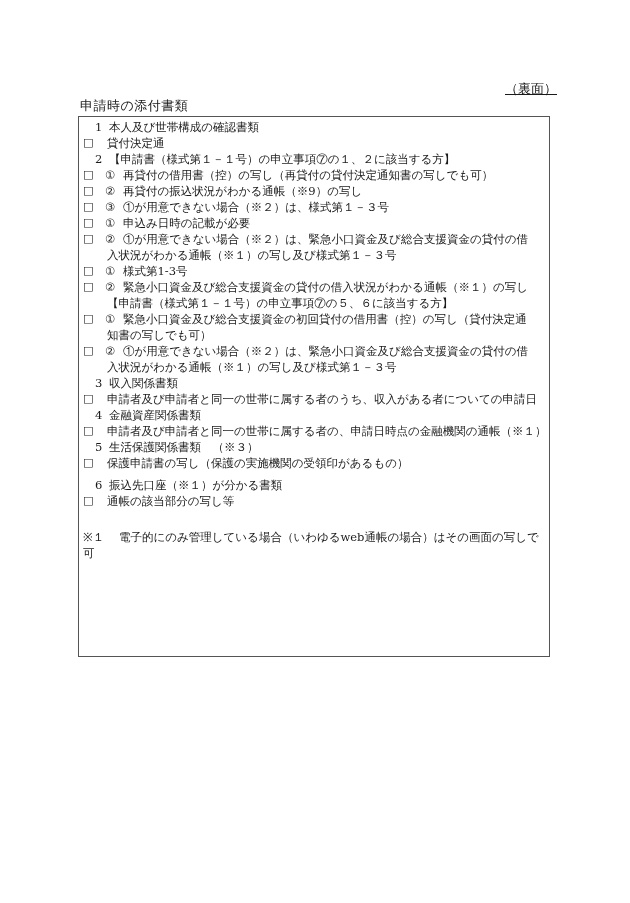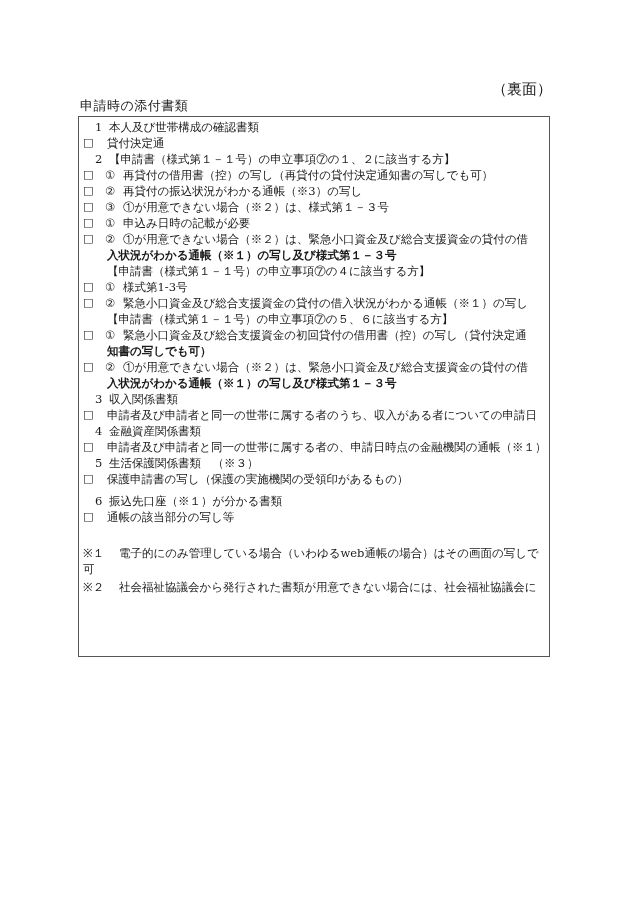--- a/index.html
+++ b/index.html
@@ -2,36 +2,36 @@
 <html><head>
 <meta charset="utf-8">
 <style>
   html, body { margin: 0; padding: 0; }
   body {
     width: 630px; height: 903px; background: #ffffff; position: relative;
     font-family: "DejaVu Serif", "Liberation Serif", serif;
     color: #1a1a1a; font-size: 11.5px; overflow: hidden;
   }
   .page-side {
-    position: absolute; top: 80px; left: 492px; font-size: 15px; letter-spacing: 0px;
+    position: absolute; top: 80px; left: 505px; font-size: 13px; letter-spacing: 0px; text-decoration: underline;
   }
   .doc-title {
     position: absolute; top: 97px; left: 80px; font-size: 13px; letter-spacing: 0.5px;
   }
   .box {
     position: absolute; left: 78px; top: 116px; width: 472px; height: 541px;
     border: 1px solid #555; box-sizing: border-box; padding: 2px 4px 0 4px;
   }
   .row { display: flex; line-height: 16px; min-height: 16px; white-space: nowrap; }
   .cb { width: 14px; flex: 0 0 14px; font-size: 11px; }
   .sec-num { padding-left: 12px; width: 14px; flex: 0 0 14px; }
   .circ { width: 18px; flex: 0 0 18px; padding-left: 8px; }
   .txt { flex: 1; }
   .bracket { padding-left: 24px; }
-  .cont { padding-left: 24px; line-height: 16px; font-weight: bold; }
+  .cont { padding-left: 24px; line-height: 16px; }
   .gap { height: 6px; }
   .gap-big { height: 20px; }
   .note-wrap { line-height: 16px; margin-bottom: 2px; }
   .note-wrap .mark { display: inline-block; width: 36px; }
 </style>
 </head>
 <body>
 
 <div class="page-side">（裏面）</div>
 <div class="doc-title">申請時の添付書類</div>
@@ -52,41 +52,40 @@
     <span class="txt">【申請書（様式第１－１号）の申立事項⑦の１、２に該当する方】</span>
   </div>
   <div class="row">
     <span class="cb">□</span>
     <span class="circ">①</span>
     <span class="txt">再貸付の借用書（控）の写し（再貸付の貸付決定通知書の写しでも可）</span>
   </div>
   <div class="row">
     <span class="cb">□</span>
     <span class="circ">②</span>
-    <span class="txt">再貸付の振込状況がわかる通帳（※3）の写し</span>
+    <span class="txt">再貸付の振込状況がわかる通帳（※9）の写し</span>
   </div>
   <div class="row">
     <span class="cb">□</span>
     <span class="circ">③</span>
     <span class="txt">①が用意できない場合（※２）は、様式第１－３号</span>
   </div>
 
   <div class="row">
     <span class="cb">□</span>
     <span class="circ">①</span>
     <span class="txt">申込み日時の記載が必要</span>
   </div>
   <div class="row">
     <span class="cb">□</span>
     <span class="circ">②</span>
     <span class="txt">①が用意できない場合（※２）は、緊急小口資金及び総合支援資金の貸付の借</span>
   </div>
   <div class="row cont">入状況がわかる通帳（※１）の写し及び様式第１－３号</div>
 
-  <div class="row bracket">【申請書（様式第１－１号）の申立事項⑦の４に該当する方】</div>
   <div class="row">
     <span class="cb">□</span>
     <span class="circ">①</span>
     <span class="txt">様式第1-3号</span>
   </div>
   <div class="row">
     <span class="cb">□</span>
     <span class="circ">②</span>
     <span class="txt">緊急小口資金及び総合支援資金の貸付の借入状況がわかる通帳（※１）の写し</span>
   </div>
@@ -142,15 +141,14 @@
     <span class="cb">□</span>
     <span class="txt" style="padding-left:10px">通帳の該当部分の写し等</span>
   </div>
 
   <div class="gap-big"></div>
 
   <div class="note-wrap">
     <span class="mark">※１</span><span>電子的にのみ管理している場合（いわゆるweb通帳の場合）はその画面の写しで可</span>
   </div>
   <div class="note-wrap">
-    <div><span class="mark">※２</span><span>社会福祉協議会から発行された書類が用意できない場合には、社会福祉協議会に</span></div>
   </div>
 </div>
 
 </body></html>

